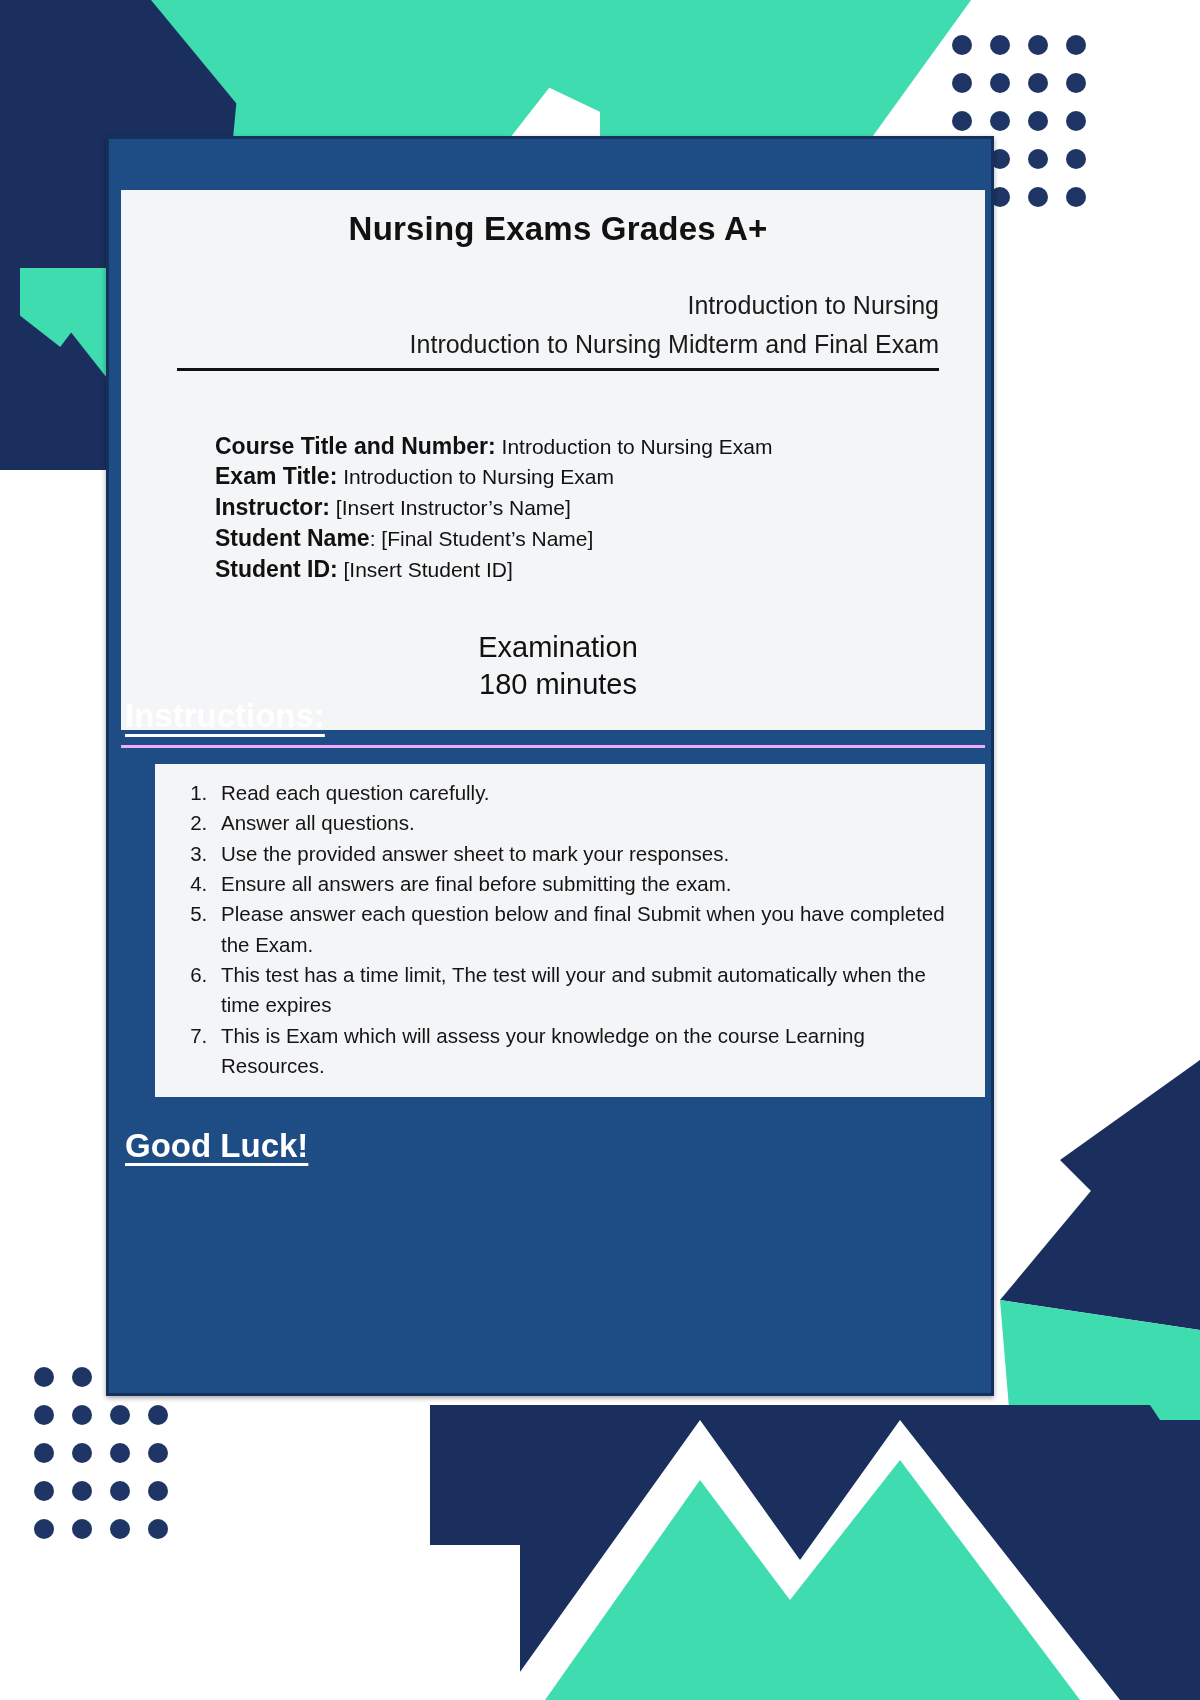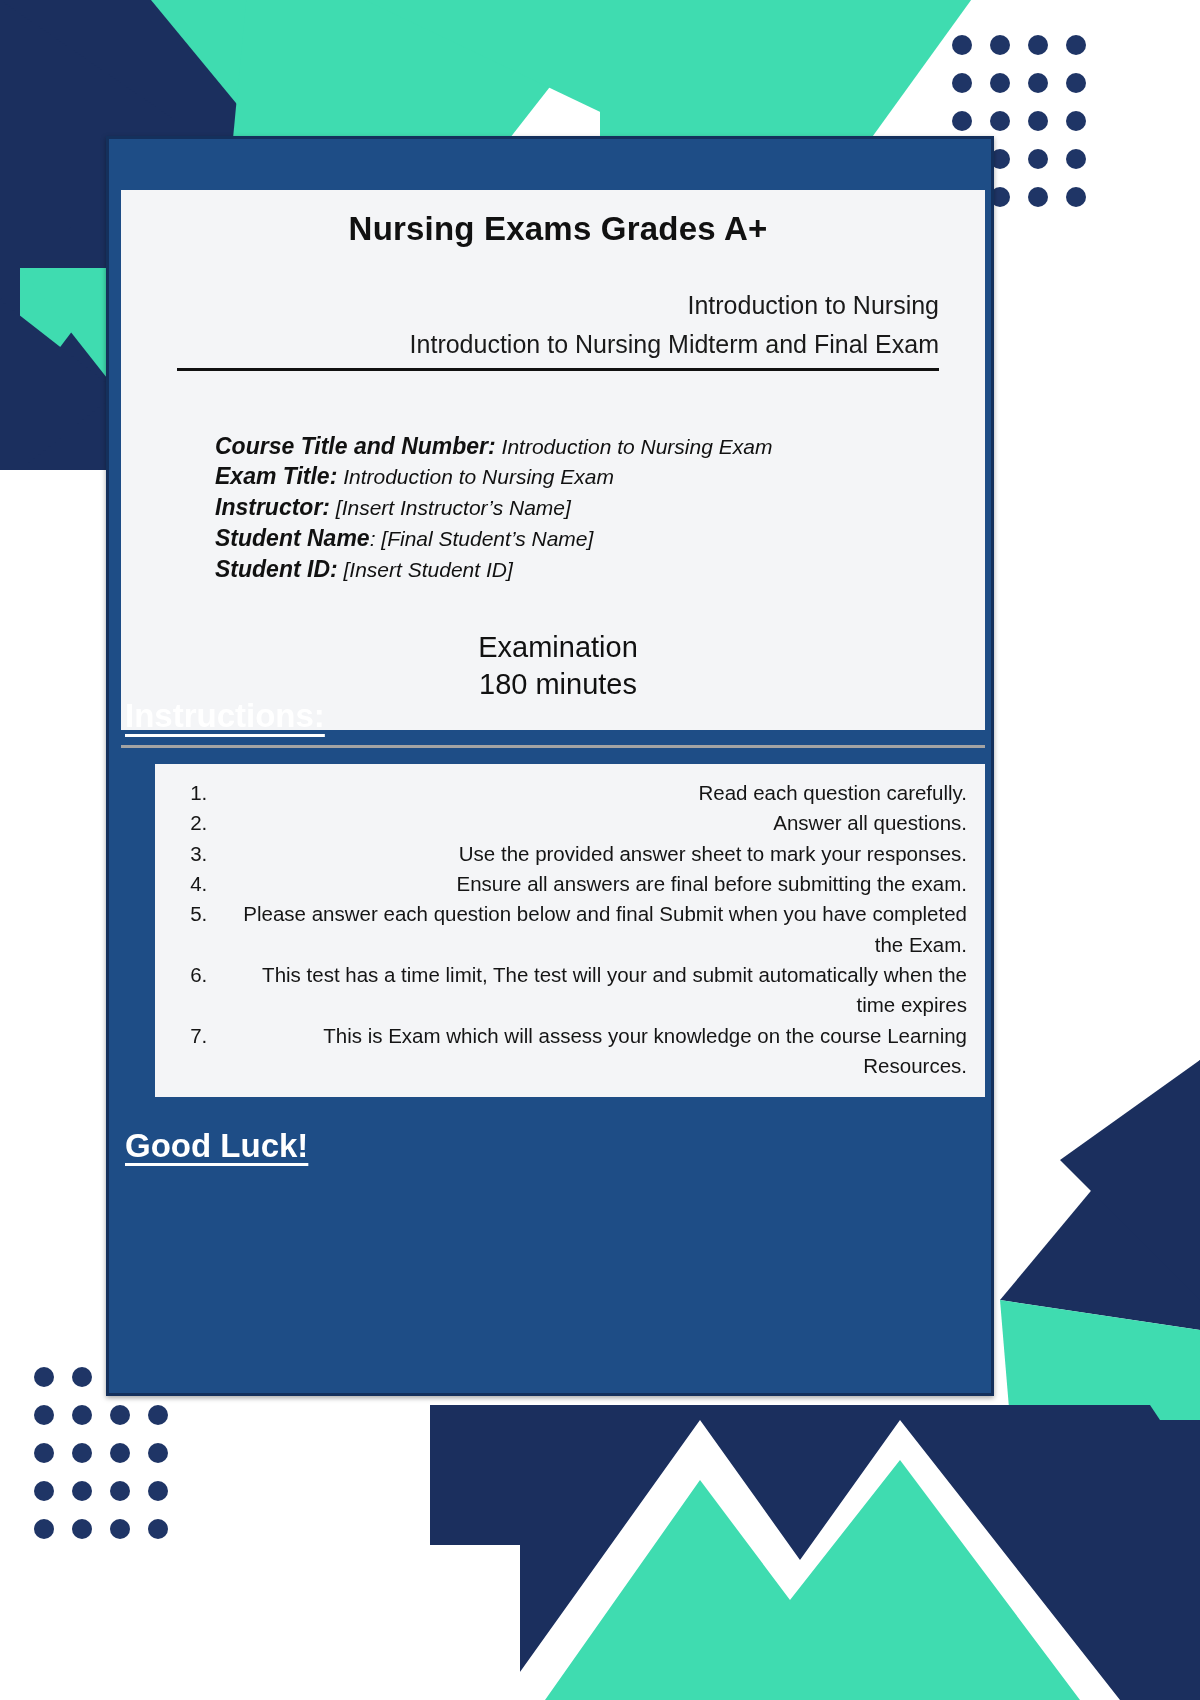--- a/index.html
+++ b/index.html
@@ -61,21 +61,20 @@
     border-bottom: 3px solid #111111;
     padding-bottom: 4px;
     margin: 0 16px 0 16px;
   }
 
   .meta {
     margin-top: 60px;
     padding-left: 54px;
     color: #111111;
     line-height: 1.34;
-    font-style: italic;
   }
   .meta-row { font-size: 21px; white-space: nowrap; }
   .meta-row b { font-size: 23px; font-weight: bold; }
   .meta-row .val { font-size: 21px; }
 
   .exam-block {
     margin-top: 44px;
     text-align: center;
     font-weight: normal;
     font-size: 29px;
@@ -90,37 +89,37 @@
     width: 864px;
     color: #ffffff;
   }
   .instructions-title {
     font-size: 33px;
     font-weight: bold;
     color: #ffffff;
     text-decoration: underline;
     text-underline-offset: 7px;
     padding: 6px 0 10px 4px;
-    border-bottom: 3px solid #a3a3a3;
+    border-bottom: 3px solid #f0abfc;
   }
 
   .instructions-panel {
     background: #f4f5f7;
     margin: 16px 0 0 34px;
     width: 830px;
     padding: 14px 18px 16px 18px;
   }
   .instructions-panel ol {
     margin: 0;
     padding-left: 40px;
     color: #151515;
     font-size: 20.5px;
     line-height: 1.48;
   }
-  .instructions-panel li { padding-left: 8px; text-align: right; }
+  .instructions-panel li { padding-left: 8px; }
 
   .goodluck {
     margin: 30px 3px 0 4px;
     font-size: 33px;
     font-weight: bold;
     color: #ffffff;
     text-decoration: underline;
     text-underline-offset: 6px;
     display: inline-block;
   }

